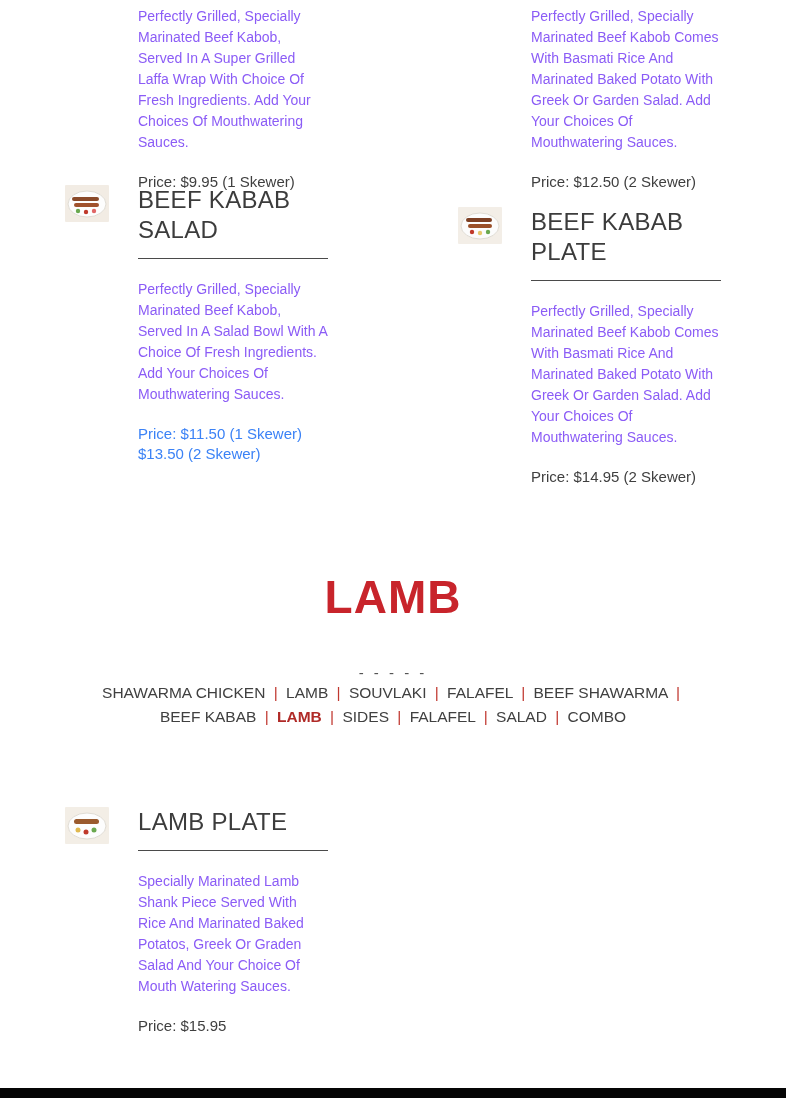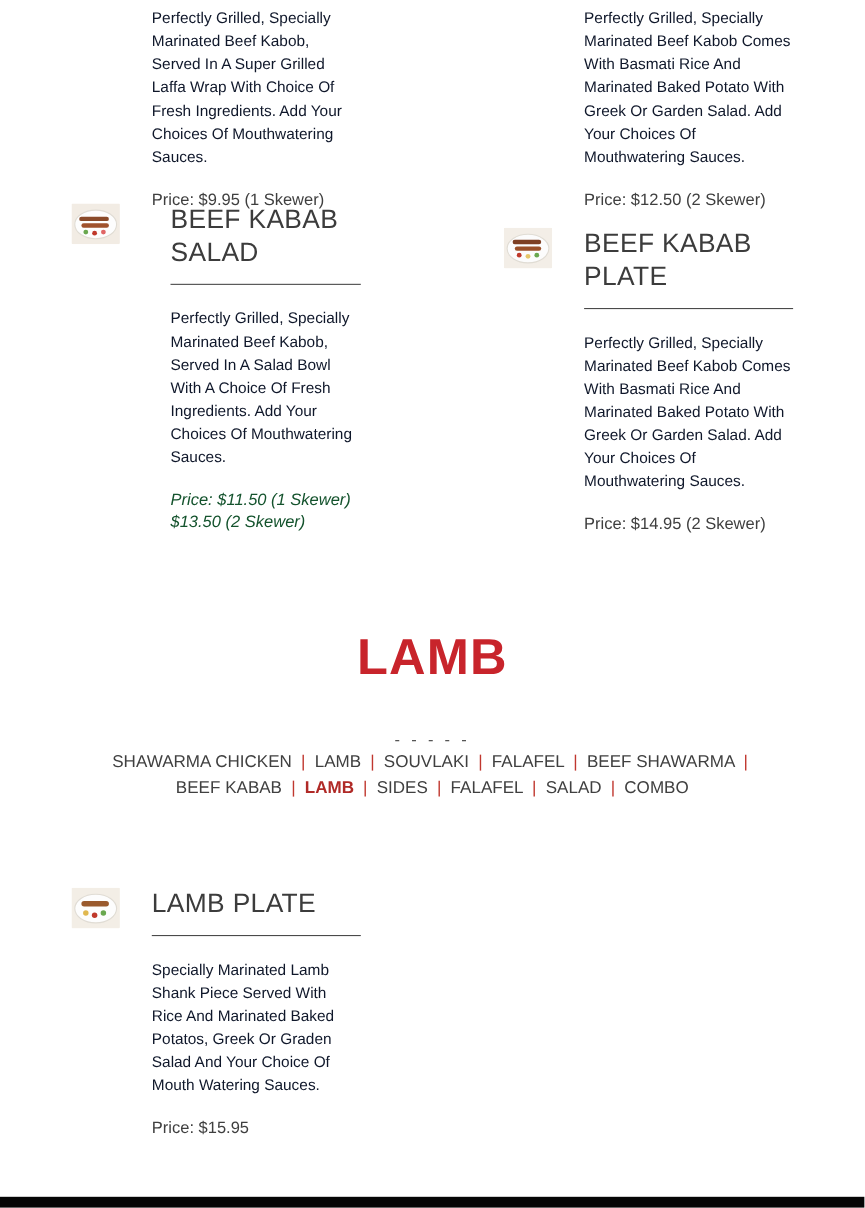--- a/index.html
+++ b/index.html
@@ -5,23 +5,23 @@
   * { margin:0; padding:0; box-sizing:border-box; }
   html,body { background:#ffffff; }
   body {
     width:786px; height:1098px; position:relative; overflow:hidden;
     font-family:"Liberation Sans", sans-serif;
     -webkit-font-smoothing:antialiased;
   }
   .abs { position:absolute; }
 
   
-  .desc  { font-size:14px; line-height:21px; color:#0f172a; }
+  .desc  { font-size:14px; line-height:21px; color:#8b5cf6; }
   .price { font-size:15px; line-height:20px; color:#3f3f3f; margin-top:19px; }
-  .price-line { font-size:15px; line-height:20px; color:#14532d;font-style:italic; }
+  .price-line { font-size:15px; line-height:20px; color:#3b82f6; }
 
   
   .item { display:flex; align-items:flex-start; }
   .thumb {
     width:44px; height:37px; flex:0 0 44px; margin-right:29px;
     display:block; border-radius:1px; overflow:hidden;
   }
   .item-body { width:190px; }
   .item-title {
     font-size:24px; line-height:30px; font-weight:400; color:#3c3c3c;
@@ -65,21 +65,21 @@
 <div class="abs text-col" style="left:138px; top:6px;">
   <p class="desc">Perfectly Grilled, Specially Marinated Beef Kabob, Served In A Super Grilled Laffa Wrap With Choice Of Fresh Ingredients. Add Your Choices Of Mouthwatering Sauces.</p>
   <p class="price">Price: $9.95 (1 Skewer)</p>
 </div>
 
 <div class="abs text-col" style="left:531px; top:6px;">
   <p class="desc">Perfectly Grilled, Specially Marinated Beef Kabob Comes With Basmati Rice And Marinated Baked Potato With Greek Or Garden Salad. Add Your Choices Of Mouthwatering Sauces.</p>
   <p class="price">Price: $12.50 (2 Skewer)</p>
 </div>
 
-<div class="abs item" style="left:65px; top:185px; width:263px;gap:17px;">
+<div class="abs item" style="left:65px; top:185px; width:263px;">
   <svg class="thumb" viewBox="0 0 44 37">
     <rect width="44" height="37" fill="#f2ece4"></rect>
     <ellipse cx="22" cy="19" rx="19" ry="13" fill="#fdfdfd" stroke="#e0dcd4"></ellipse>
     <rect x="7" y="12" width="27" height="4" rx="2" fill="#8a4a2a"></rect>
     <rect x="9" y="18" width="25" height="4" rx="2" fill="#a0522d"></rect>
     <circle cx="13" cy="26" r="2.2" fill="#6aa84f"></circle>
     <circle cx="21" cy="27" r="2.2" fill="#c0392b"></circle>
     <circle cx="29" cy="26" r="2.2" fill="#e06666"></circle>
   </svg>
   <div class="item-body">

